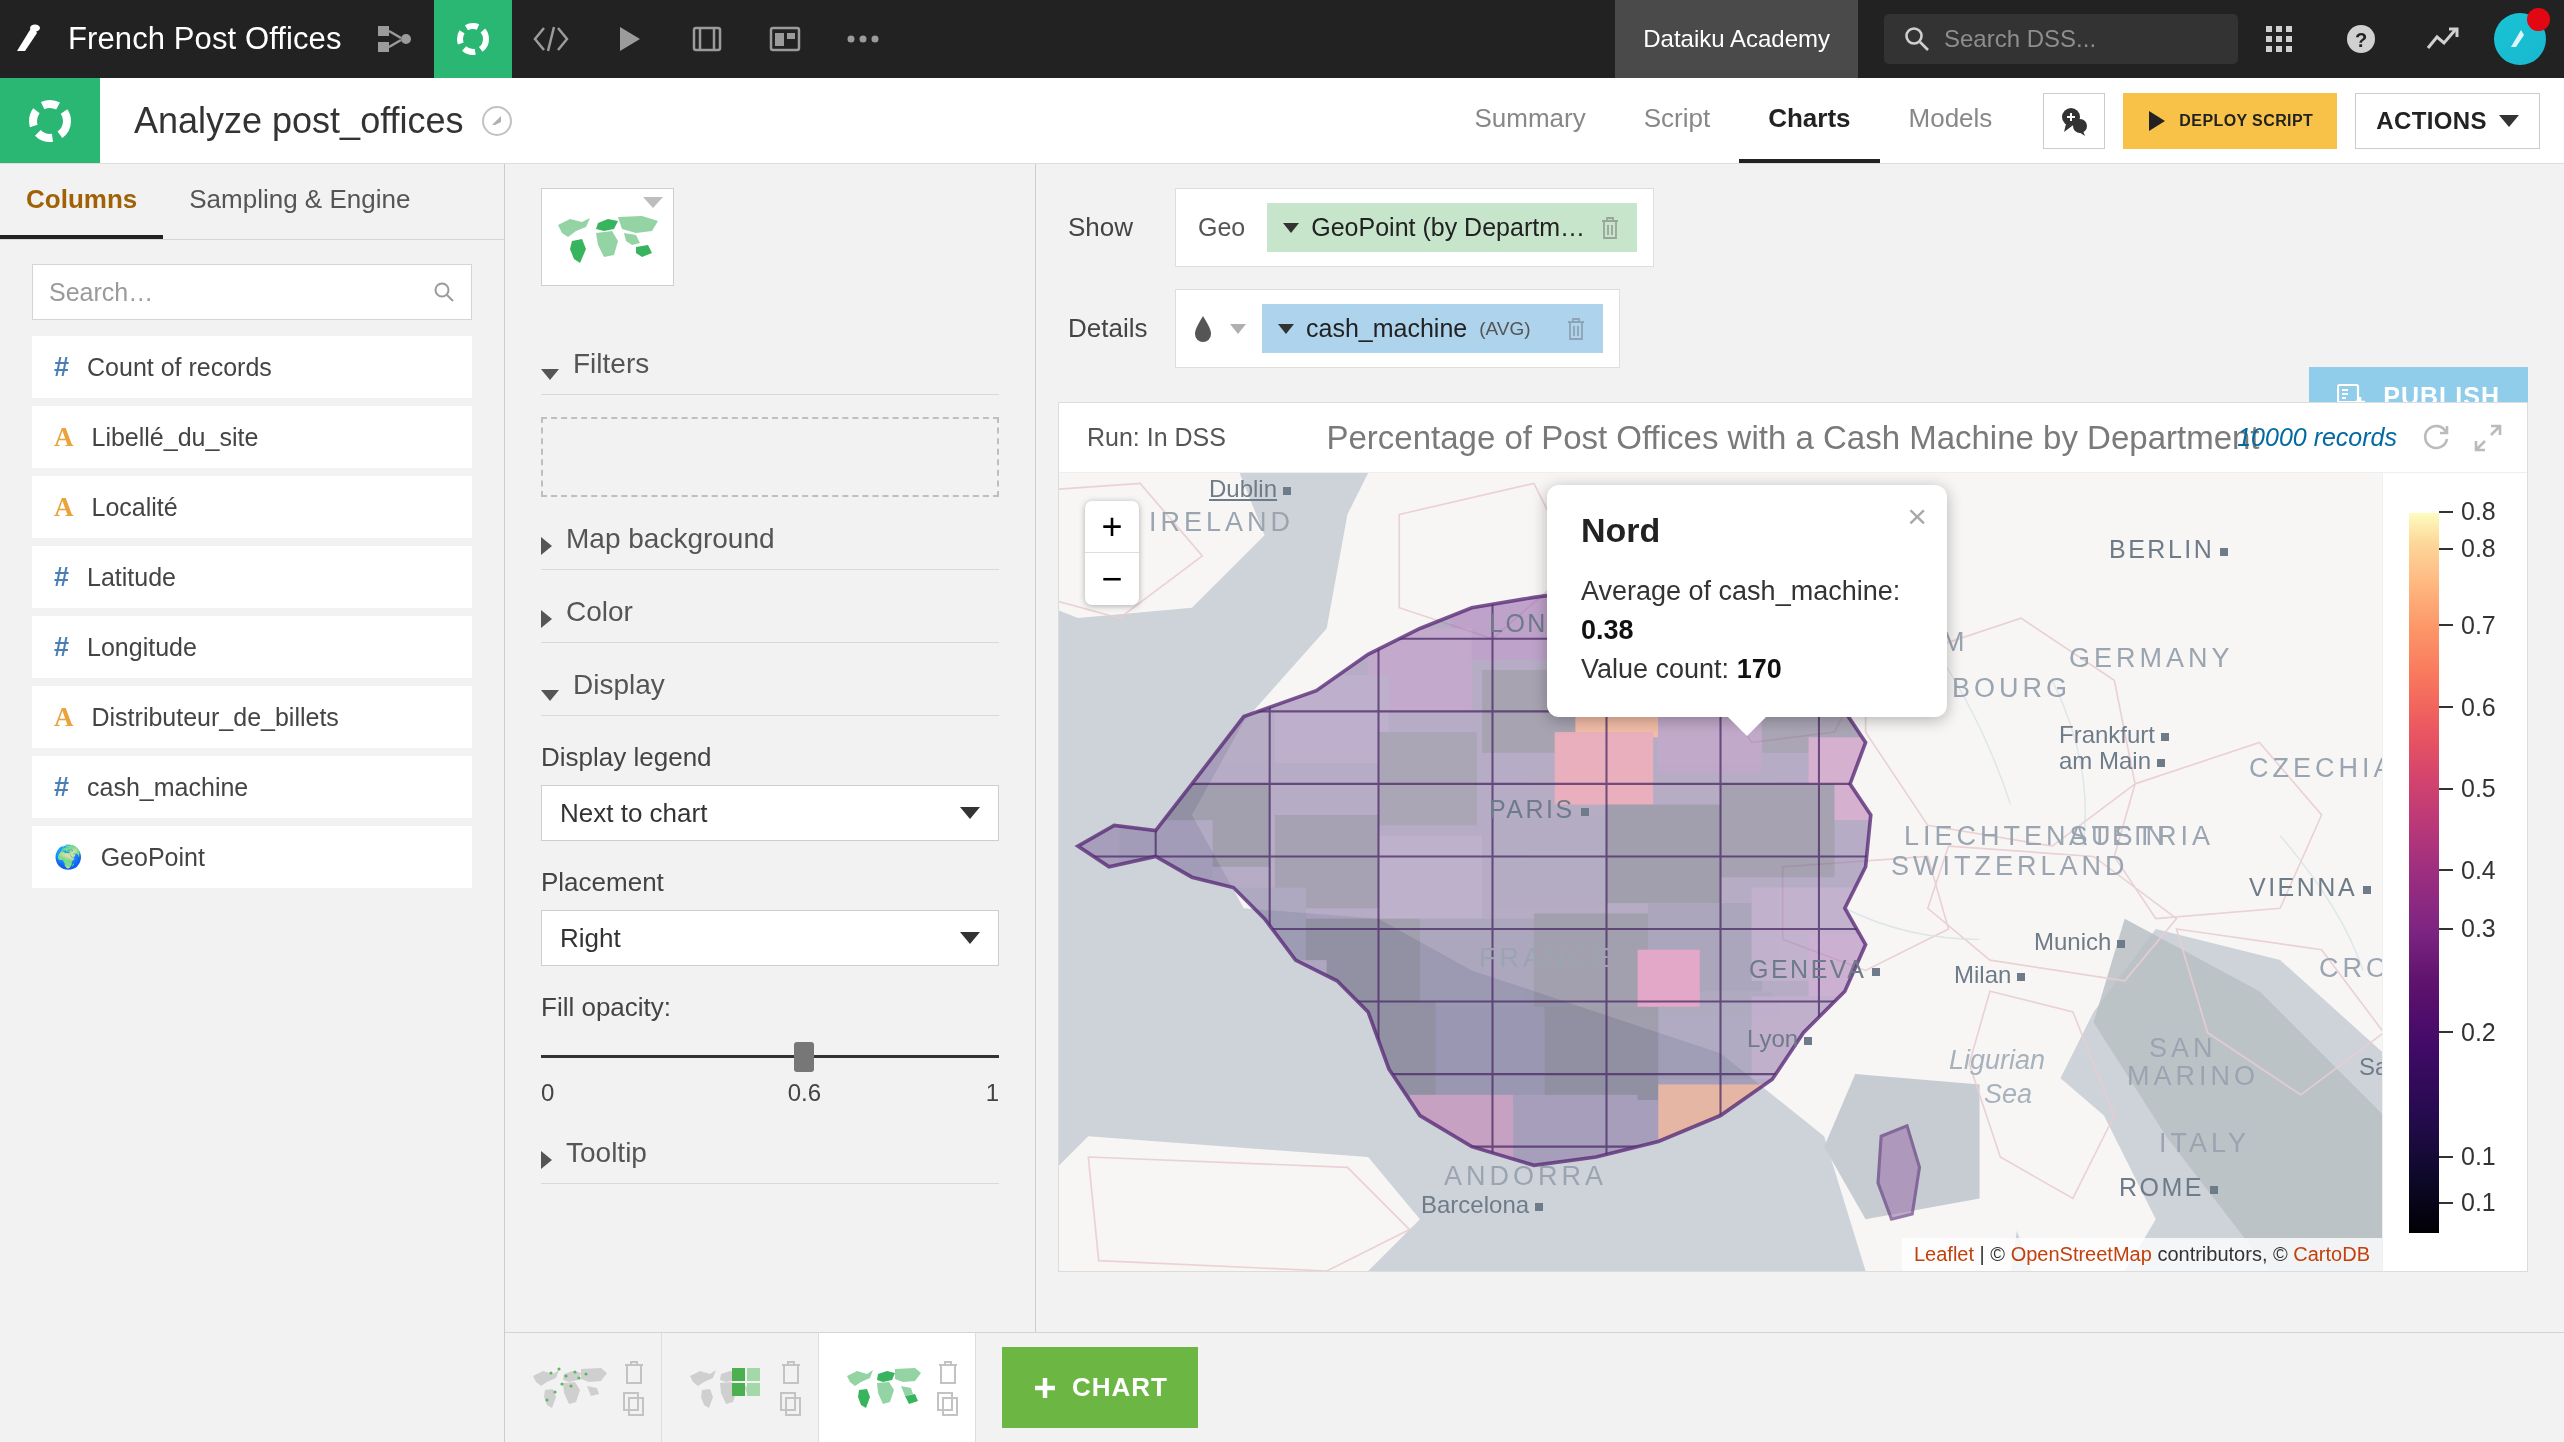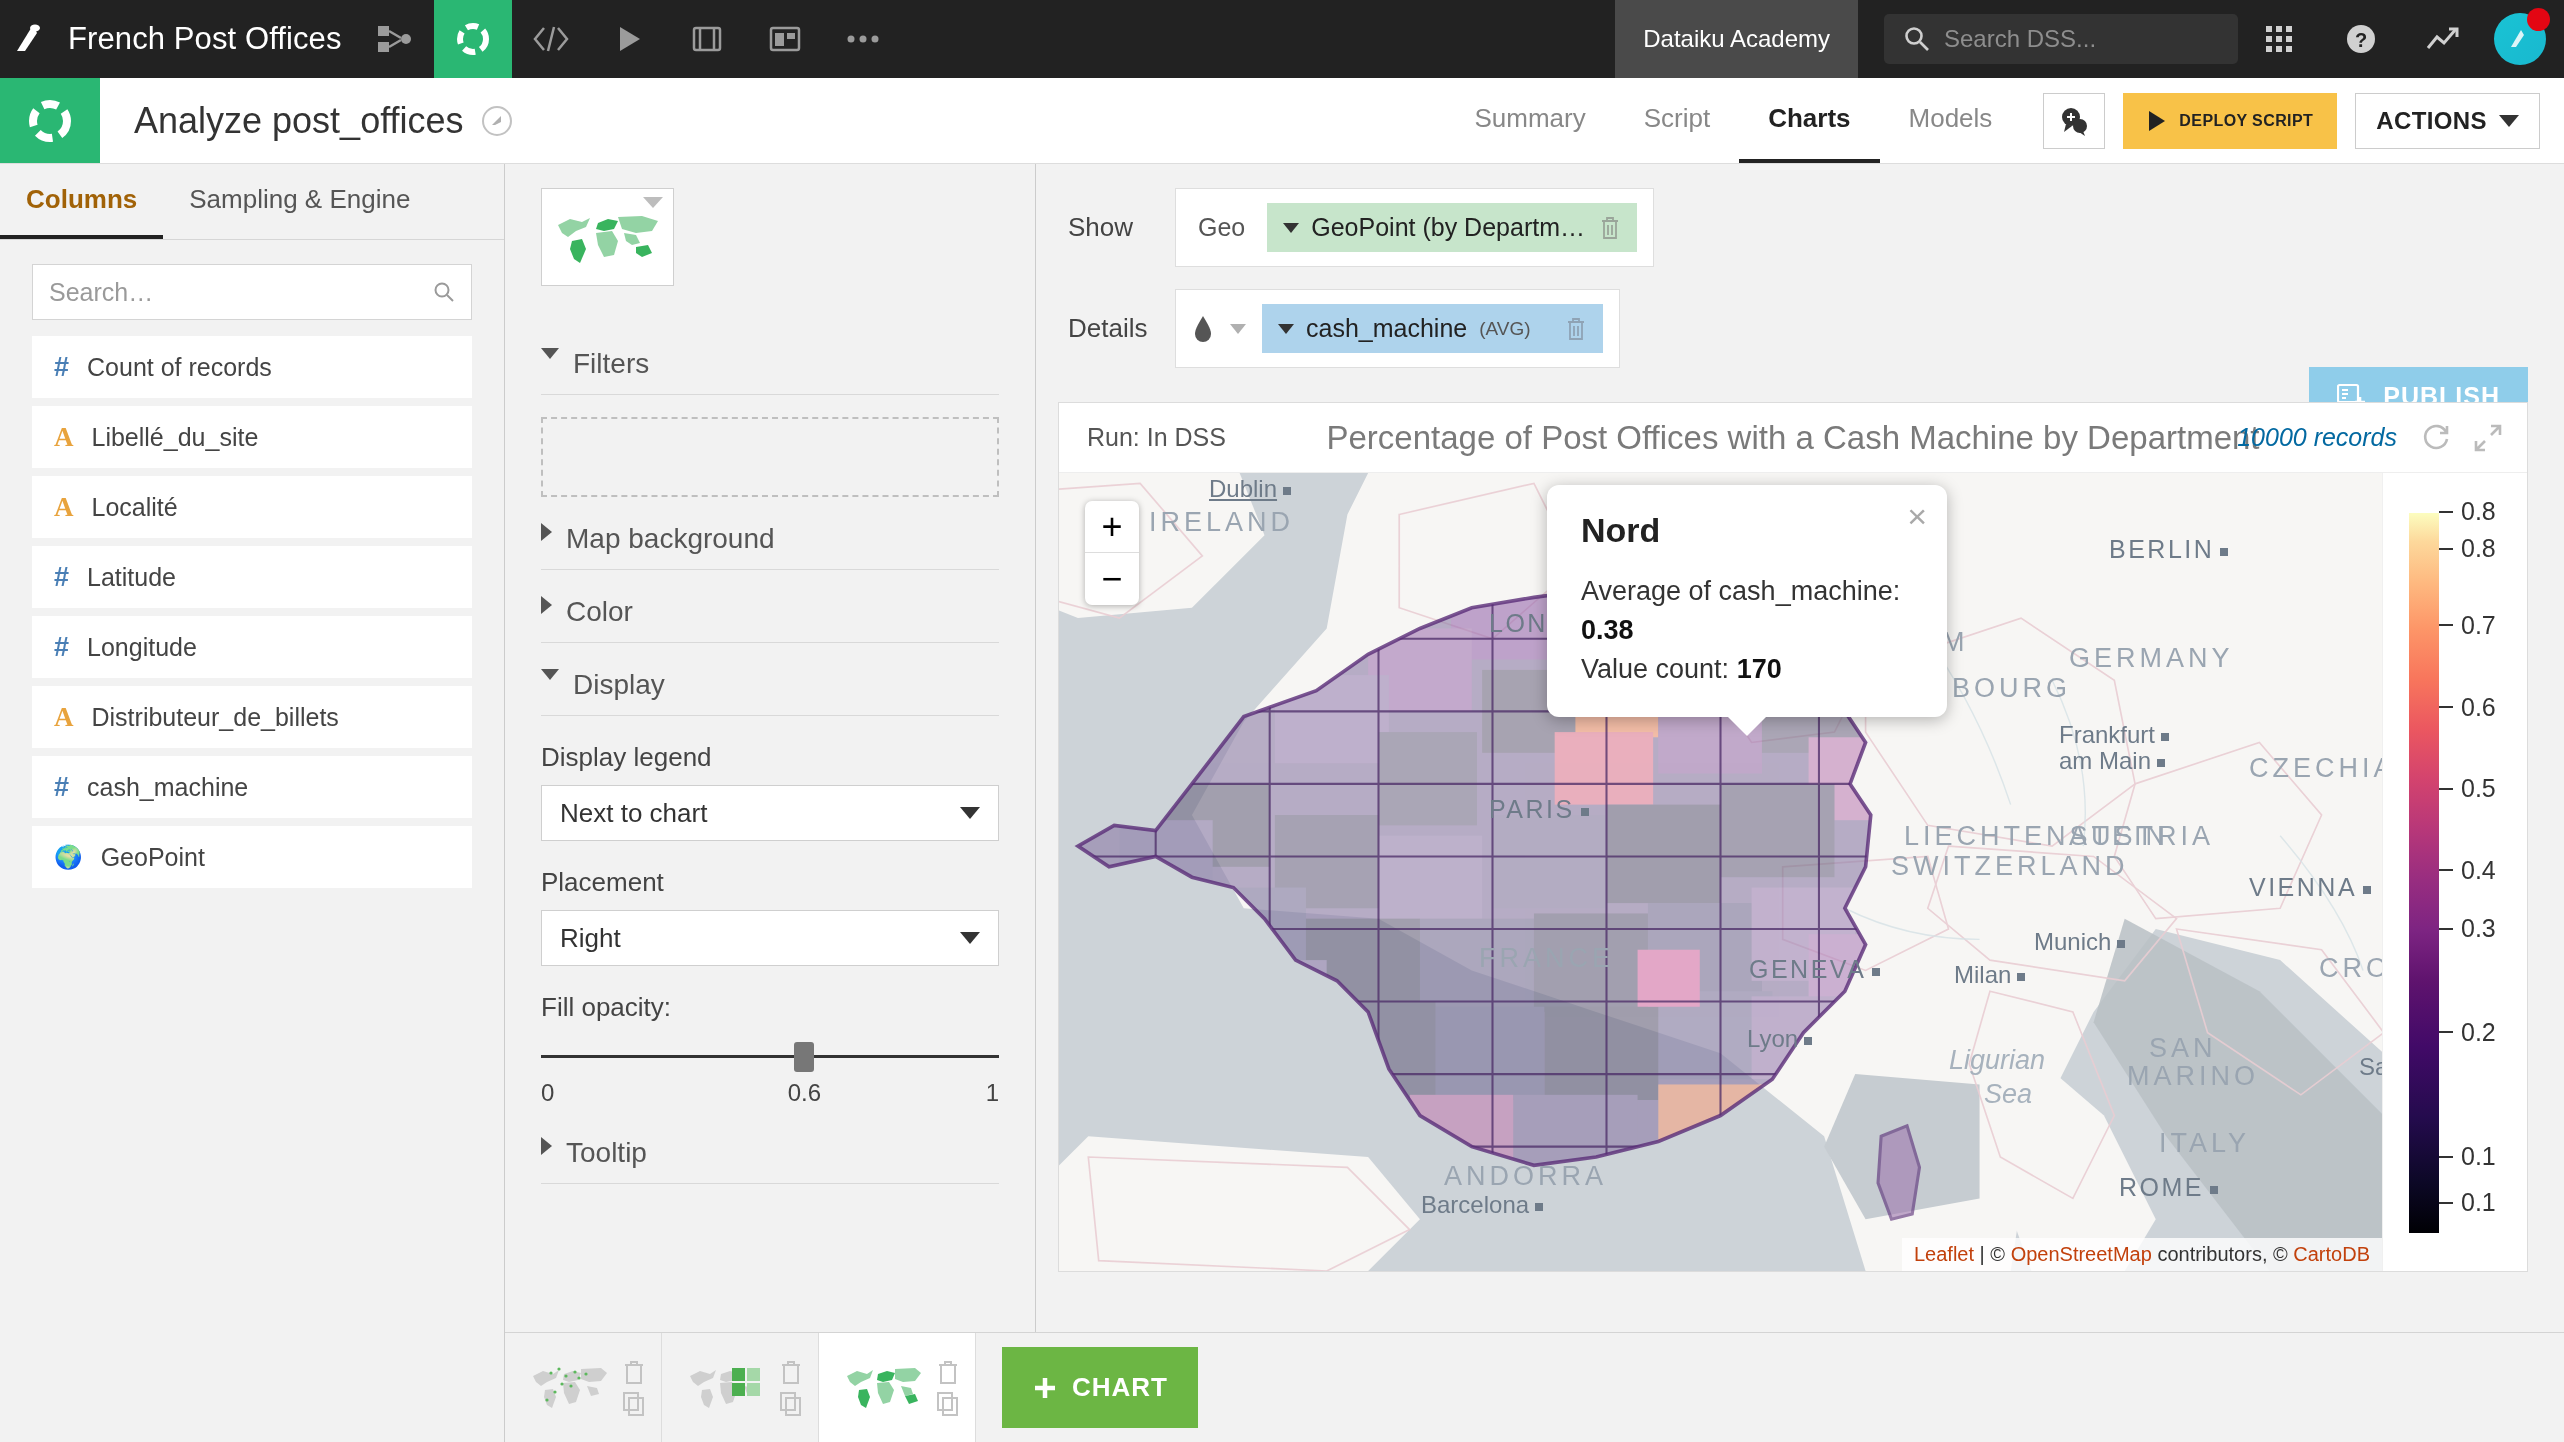--- a/index.html
+++ b/index.html
@@ -137,21 +137,21 @@
   .thumbbox {
     width: 133px; height: 98px; background: #ffffff; border: 1px solid #cfcfcf;
     position: relative; cursor: pointer;
   }
   .thumbbox .caret {
     position: absolute; top: 8px; right: 10px;
     border-left: 10px solid transparent; border-right: 10px solid transparent;
     border-top: 11px solid #bdbdbd;
   }
   .sec-head {
-    display: flex; align-items: flex-start; gap: 14px; font-size: 28px;
+    display: flex; align-items: flex-end; gap: 14px; font-size: 28px;
     color: #555555; padding-bottom: 14px; border-bottom: 1px solid #d9d9d9;
     cursor: pointer;
   }
   .tri-down { border-left: 9px solid transparent; border-right: 9px solid transparent; border-top: 11px solid #555555; }
   .tri-right { border-top: 9px solid transparent; border-bottom: 9px solid transparent; border-left: 11px solid #555555; }
   .filters-drop {
     border: 2px dashed #bfbfbf; height: 80px; margin: 22px 0 26px 0;
   }
   .fieldlabel { font-size: 26px; color: #444444; margin: 26px 0 12px 0; }
   .selectbox {

